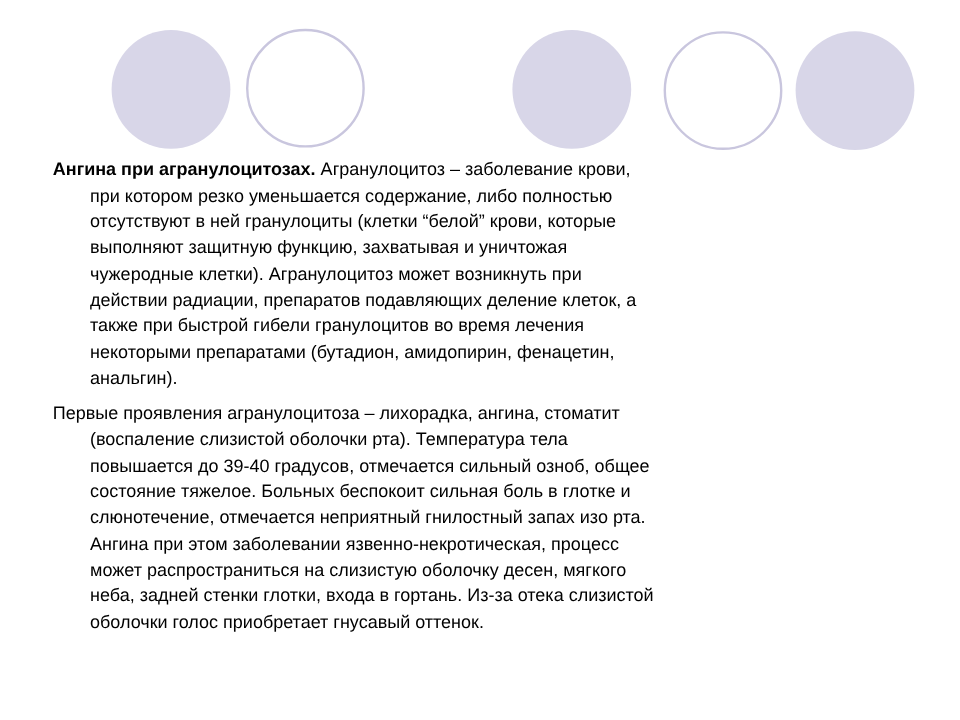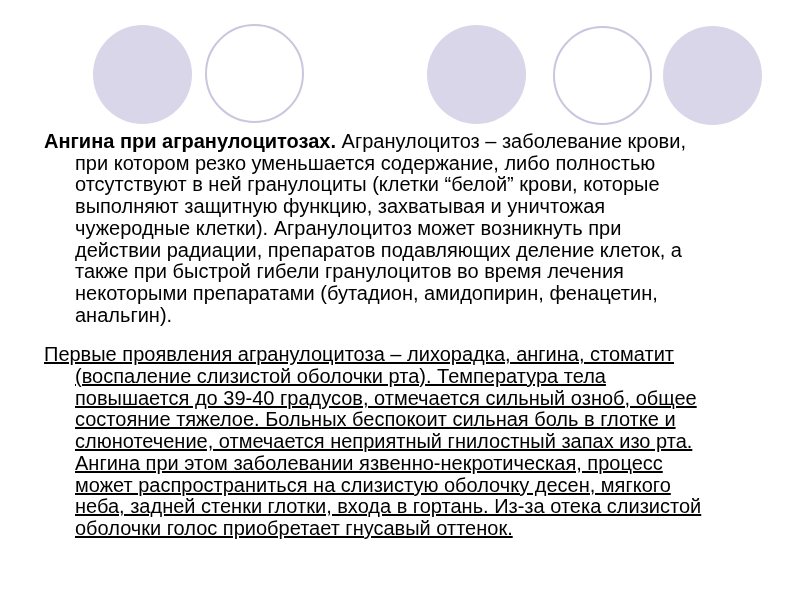--- a/index.html
+++ b/index.html
@@ -36,30 +36,30 @@
   .circle:nth-child(3) { left: 427px; top: 25px; }
   .circle:nth-child(4) { left: 553px; top: 26px; }
   .circle:nth-child(5) { left: 663px; top: 26px; }
   
   .text-block {
     position: absolute;
     left: 75px;
     top: 131px;
     width: 722px;
     color: var(--text-color, #000000);
-    font-size: 20px;
+    font-size: 15px;
     line-height: 21.7px;
   }
   .para {
     margin: 0;
     white-space: pre-line;       
     text-indent: -31px;          
     padding-left: 0;
   }
-  .para + .para { margin-top: 18px; text-decoration: underline; }
+  .para + .para { margin-top: 8px; }
   .lead { font-weight: bold; }
 </style>
 </head>
 <body>
 
 <div class="slide">
   <div class="circles" id="circles">
       <div class="circle filled"></div>
       <div class="circle outlined"></div>
       <div class="circle filled"></div>

